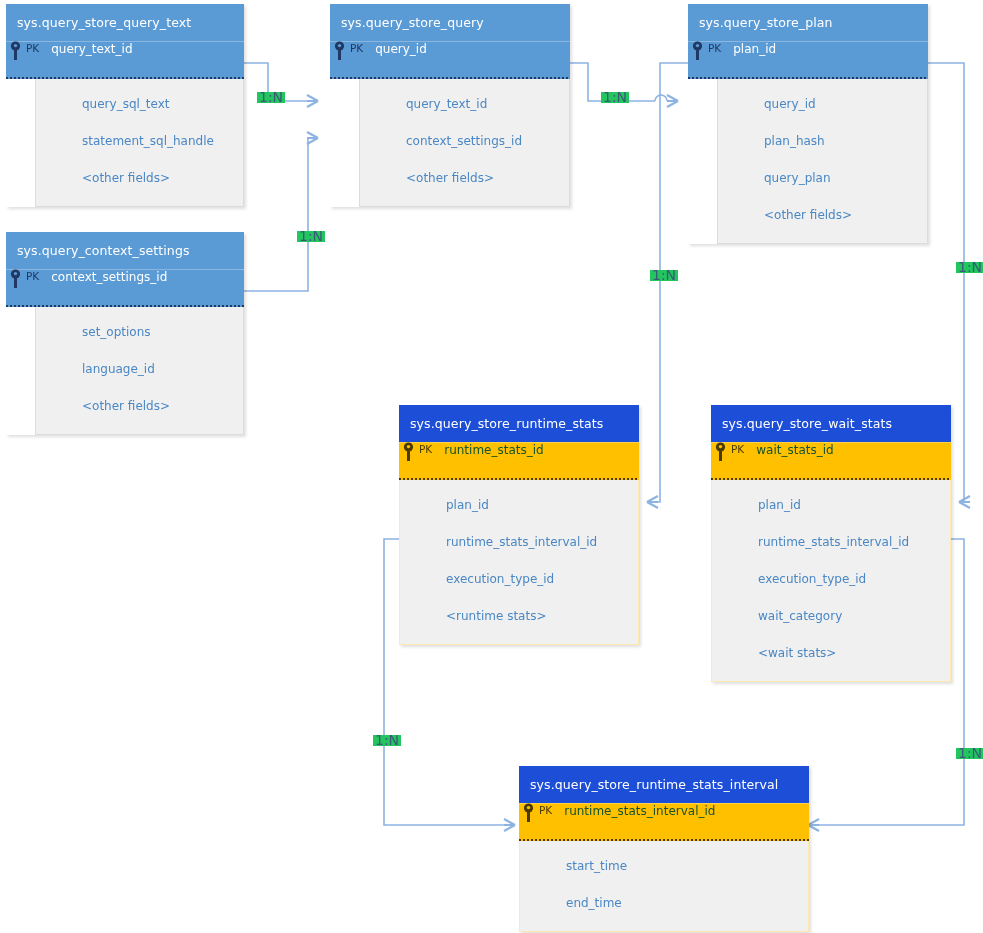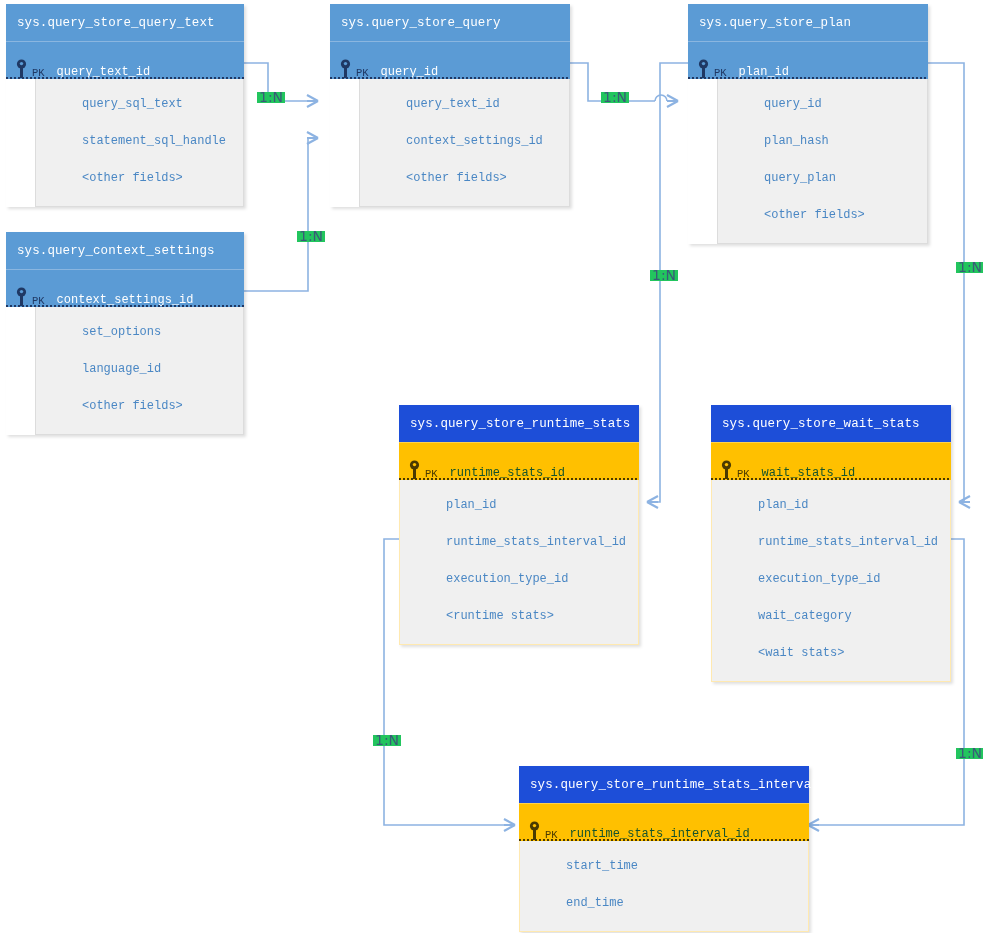--- a/index.html
+++ b/index.html
@@ -10,37 +10,36 @@
   #canvas{position:absolute;left:0;top:0;width:983px;height:933px;}
 
   
   #wires{position:absolute;left:0;top:0;width:983px;height:933px;pointer-events:none;}
 
   
   .entity{
     position:absolute;
     box-sizing:border-box;
     box-shadow:2px 2px 3px rgba(0,0,0,.13);
-    font-family:Liberation Mono, monospace;
   }
   .ent-title{
     box-sizing:border-box;
     height:38px;
     display:flex;align-items:center;
     padding-left:11px;
     color:#ffffff;
     font-size:12.5px;
     letter-spacing:.1px;
     white-space:nowrap;
   }
   .ent-pk{
     box-sizing:border-box;
     height:37px;
-    display:flex;align-items:flex-end;
-    padding-left:9px;
+    display:flex;align-items:flex-start;
+    padding-left:3px;
     color:#ffffff;
     font-size:12px;
     white-space:nowrap;
     position:relative;
   }
   .ent-pk::after{
     content:"";position:absolute;left:0;right:0;bottom:0;height:2px;
     background-image:linear-gradient(to right,currentColor 0 2px,transparent 2px 4px);
     background-size:4px 2px;
   }

